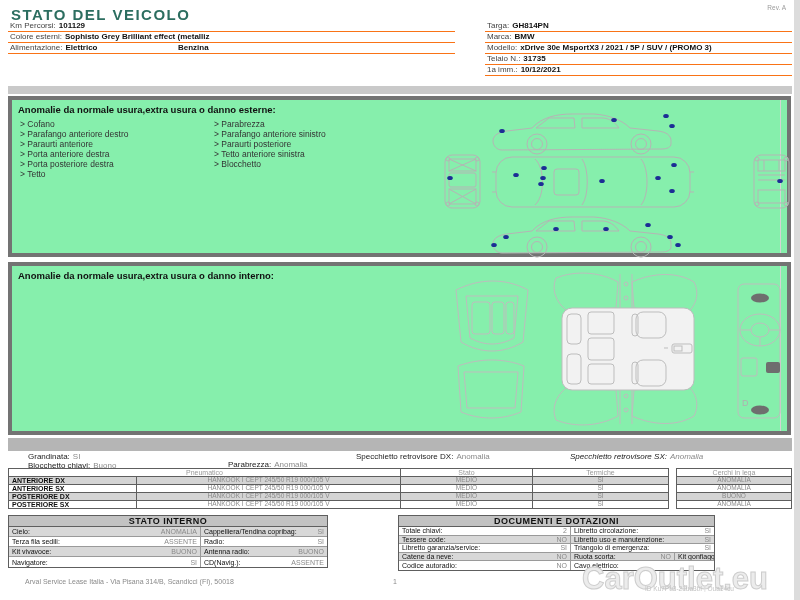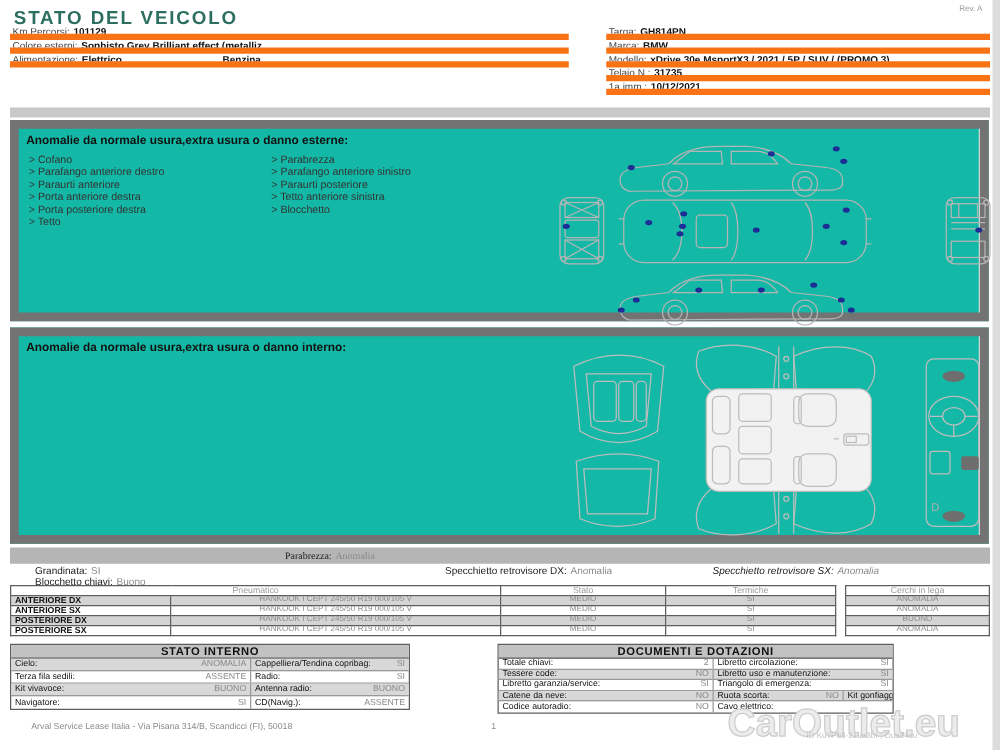--- a/index.html
+++ b/index.html
@@ -6,46 +6,46 @@
   html,body{background:#e8e8e8;}
   .page{position:relative;width:800px;height:600px;background:#ffffff;overflow:hidden;
         font-family:"Liberation Sans",sans-serif;color:#222;}
   .edge-r{position:absolute;right:0;top:0;width:6px;height:100%;background:#dcdcdc;}
   .doc-title{position:absolute;left:11px;top:6px;font-size:15px;font-weight:bold;
              color:#2c6e60;letter-spacing:1.5px;}
   .rev{position:absolute;right:14px;top:4px;font-size:6.5px;color:#9a9a9a;}
 
   .info-left{position:absolute;left:8px;top:21px;width:447px;}
   .info-right{position:absolute;left:485px;top:21px;width:307px;}
-  .info-row{height:11px;line-height:10px;border-bottom:5px solid #f97316;font-size:8px;
+  .info-row{height:11px;line-height:10px;border-bottom:1px solid #f97316;font-size:8px;
             white-space:nowrap;position:relative;overflow:hidden;}
   .info-row .lab{color:#444;padding-left:2px;}
   .info-row .val{font-weight:bold;color:#101010;margin-left:3px;}
   .info-row .val2{position:absolute;left:170px;font-weight:bold;color:#101010;}
 
   .band{position:absolute;left:8px;width:784px;}
   #band1{top:86px;height:8px;background:#c9c9c9;}
   #band2{top:438px;height:13px;background:#b5b5b5;}
 
-  .sect{position:absolute;left:8px;width:783px;border:7px solid #737373;background:#14b8a6;}
+  .sect{position:absolute;left:8px;width:783px;border:4px solid #737373;background:#86efac;}
   #sect-ext{top:96px;height:161px;}
   #sect-int{top:262px;height:173px;}
   .sect-title{position:absolute;left:6px;top:4px;font-size:9.5px;font-weight:bold;color:#111;}
   .anoms{position:absolute;top:19px;font-size:8.5px;color:#333;line-height:10px;white-space:nowrap;}
   #anoms-l{left:8px;}
   #anoms-r{left:202px;}
   .anom::before{content:"> ";color:#333;}
   .vline{position:absolute;top:0;bottom:0;left:768px;width:1px;background:#d4d4d4;}
   .diag{position:absolute;left:424px;top:2px;}
 
   .statusline{position:absolute;font-size:8px;white-space:nowrap;}
   .sl-lab{color:#222;}
   .sl-val{color:#8a8a8a;margin-left:3px;}
   #st-grand{left:28px;top:452px;}
-  #st-para{left:228px;top:440px;font-family:Liberation Serif, serif;}
+  #st-para{left:228px;top:460px;}
   #st-dx{left:356px;top:452px;}
   #st-sx{left:570px;top:452px;font-style:italic;}
   #st-block{left:28px;top:461px;}
 
   table{border-collapse:collapse;table-layout:fixed;}
   .tyres{position:absolute;left:8px;top:468px;width:660px;}
   .cerchi{position:absolute;left:676px;top:468px;width:116px;}
   .tyres th,.cerchi th{font-size:7px;color:#9a9a9a;font-weight:normal;border:1px solid #5e5e5e;height:8px;line-height:1;}
   .tyres td,.cerchi td{border:1px solid #5e5e5e;height:8px;font-size:6.5px;line-height:1;
       color:#8a8a8a;text-align:center;overflow:hidden;white-space:nowrap;}

